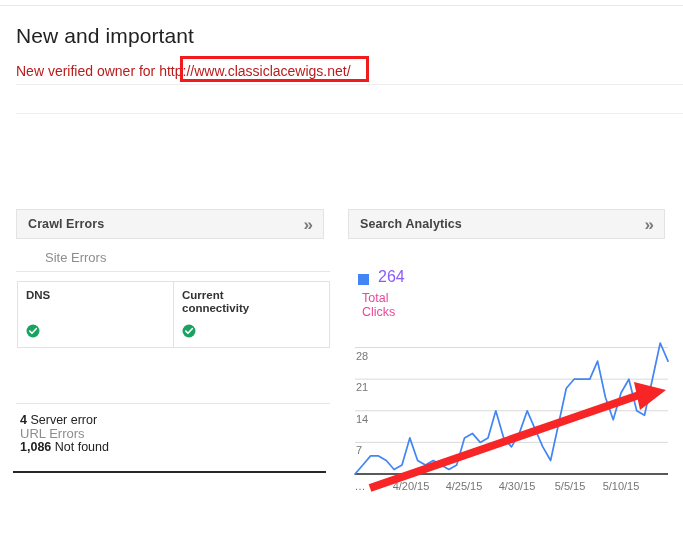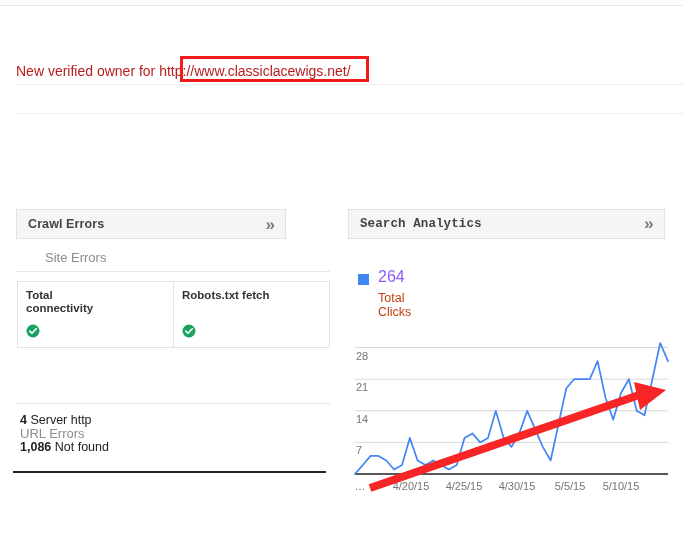--- a/index.html
+++ b/index.html
@@ -84,22 +84,22 @@
     letter-spacing: 0.1px;
   }
   .panel-header .chev {
     font-size: 17px;
     color: #7a7a7a;
     line-height: 1;
     letter-spacing: -3px;
     font-weight: bold;
     padding-right: 3px;
   }
-  #crawl-header { left: 16px; top: 209px; width: 270px; }
-  #sa-header    { left: 348px; top: 209px; width: 317px; font-family: Liberation Mono, monospace; }
+  #crawl-header { left: 16px; top: 209px; width: 308px; }
+  #sa-header    { left: 348px; top: 209px; width: 317px; }
 
   .sub-label {
     position: absolute;
     font-size: 13px;
     color: #8d8d8d;
     font-weight: 400;
   }
   #site-errors-label { left: 20px; top: 250px; margin-left: 25px; }
   #url-errors-label  { left: 20px; top: 382px; margin-top: 44px; }
 
@@ -172,23 +172,23 @@
   }
   #legend-value {
     position: absolute;
     left: 20px; top: 0;
     font-size: 16px;
     color: #8b5cf6;
     font-weight: 400;
   }
   #legend-caption {
     position: absolute;
-    left: 20px; top: 23px;
+    left: 4px; top: 23px;
     font-size: 12.5px;
-    color: #c2410c;
+    color: #ec4899;
   }
 
   #chart-wrap {
     position: absolute;
     left: 348px; top: 330px;
     width: 335px; height: 168px;
   }
   #chart-svg { display: block; }
 
   .ytick {
@@ -203,60 +203,61 @@
     text-anchor: middle;
   }
 </style>
 </head>
 <body>
 
 <div id="page">
 
   <div class="top-rule"></div>
 
+  <div id="title-new" class="section-title">New and important</div>
 
   <div id="notif-0" class="notif-row">New verified owner for http://www.classiclacewigs.net/</div>
   <div id="rule-0" class="notif-rule"></div>
 
   <div id="rule-1" class="notif-rule"></div>
 
   <div class="highlight-box" style="border-color: rgb(241, 27, 27);"></div>
 
 
   <div id="crawl-header" class="panel-header">
     <span class="ph-label">Crawl Errors</span>
     <span class="chev">»</span>
   </div>
 
   <div id="site-errors-label" class="sub-label">Site Errors</div>
   <div id="site-errors-rule" class="sub-rule"></div>
 
   <div id="site-errors-table">
     <div class="cell">
-      <div class="cell-title">Total connectivity</div>
+      <div class="cell-title">DNS</div>
       <svg class="status-ok" viewBox="0 0 16 16">
         <circle cx="8" cy="8" r="7.4" fill="#1aa260"></circle>
         <path d="M4.4 8.2 L6.8 10.6 L11.7 5.4" stroke="#ffffff" stroke-width="1.9" fill="none" stroke-linecap="round" stroke-linejoin="round"></path>
       </svg>
     </div>
     <div class="cell">
-      <div class="cell-title">Robots.txt fetch</div>
+      <div class="cell-title">Current connectivity</div>
       <svg class="status-ok" viewBox="0 0 16 16">
         <circle cx="8" cy="8" r="7.4" fill="#1aa260"></circle>
         <path d="M4.4 8.2 L6.8 10.6 L11.7 5.4" stroke="#ffffff" stroke-width="1.9" fill="none" stroke-linecap="round" stroke-linejoin="round"></path>
       </svg>
     </div>
   </div>
 
   <div id="url-errors-label" class="sub-label">URL Errors</div>
   <div id="url-errors-rule" class="sub-rule"></div>
 
   <div id="err-0" class="err-line">
     <b>4</b>
-    <span>Server http</span>
+    <span>Server error</span>
   </div>
   <div id="err-1" class="err-line">
     <b>1,086</b>
     <span>Not found</span>
   </div>
 
   <div id="bottom-rule"></div>
 
   <div id="sa-header" class="panel-header">
     <span class="ph-label">Search Analytics</span>

